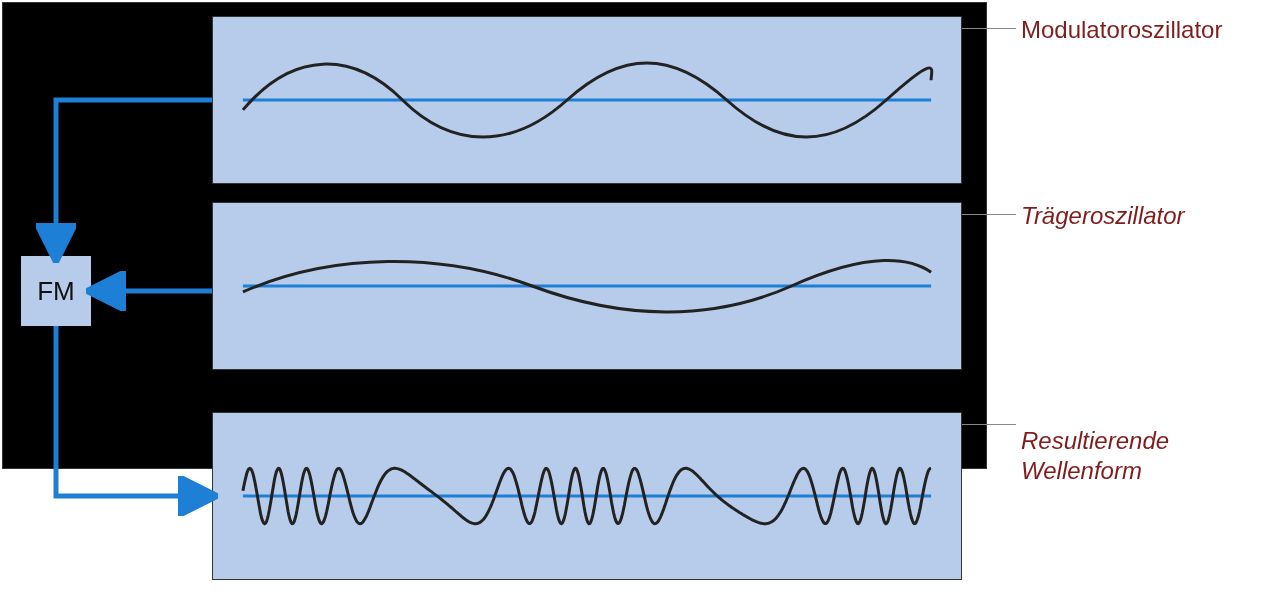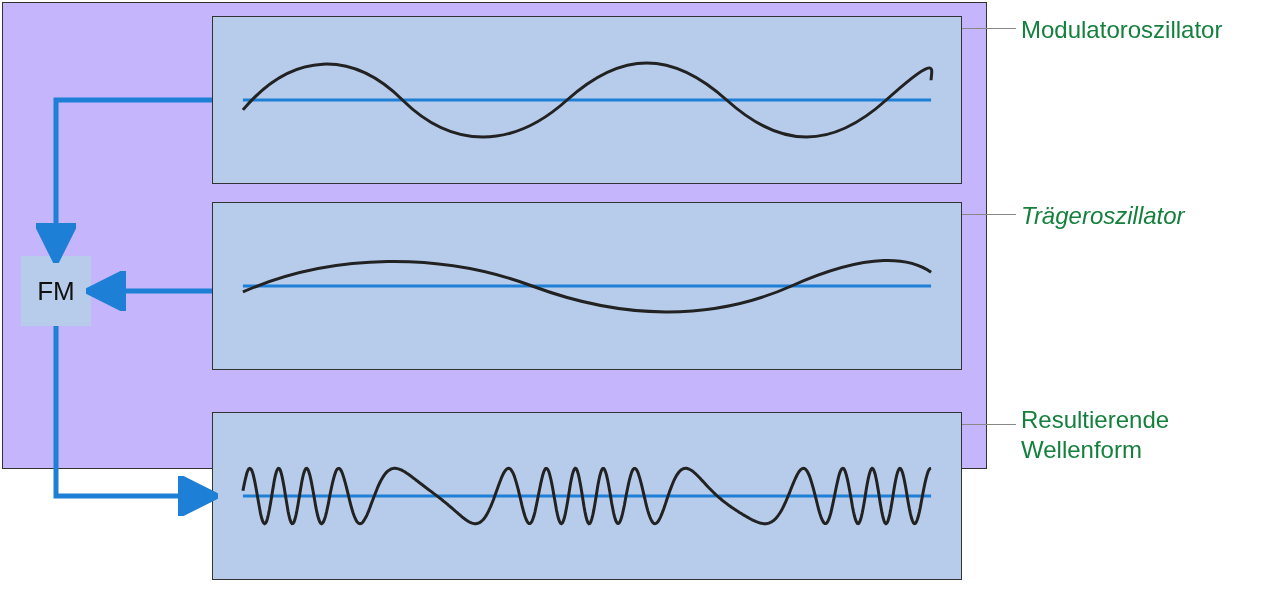--- a/index.html
+++ b/index.html
@@ -13,21 +13,21 @@
     color: #111;
   }
   .frame {
     position: absolute;
     left: 2px;
     top: 2px;
     width: 985px;
     height: 467px;
     border: 1.5px solid #333;
     box-sizing: border-box;
-    background: #c4b5fd;
+    background: #000000;
   }
   .wave-box {
     position: absolute;
     width: 750px;
     height: 168px;
     background: #b6ccea;
     border: 1.5px solid #333;
     box-sizing: border-box;
   }
   .wave-box svg {
@@ -51,21 +51,21 @@
   .callout-line {
     position: absolute;
     height: 0;
     border-top: 1px solid #888;
   }
   .callout-text {
     position: absolute;
     left: 1021px;
     font-size: 24px;
     line-height: 1.25;
-    color: #15803d;
+    color: #7f1d1d;
   }
   .arrow-blue { stroke: #1e7fd6; fill: #1e7fd6; }
   .arrow-line { stroke-width: 5; fill: none; }
 </style>
 </head>
 <body>
 
 <div class="frame">
 
   <div class="fm-box">
@@ -116,13 +116,13 @@
   </svg>
 </div>
 
 <div class="callout-line" style="left:962px; top:28px; width:54px;"></div>
 <div class="callout-text" style="top:15px;">Modulatoroszillator</div>
 
 <div class="callout-line" style="left:962px; top:214px; width:54px;"></div>
 <div class="callout-text" style="top:201px;font-style:italic;">Trägeroszillator</div>
 
 <div class="callout-line" style="left:962px; top:424px; width:54px;"></div>
-<div class="callout-text" style="top:405px; width:240px;">Resultierende Wellenform</div>
+<div class="callout-text" style="top:426px; width:240px;font-style:italic;">Resultierende Wellenform</div>
 
 </body></html>

